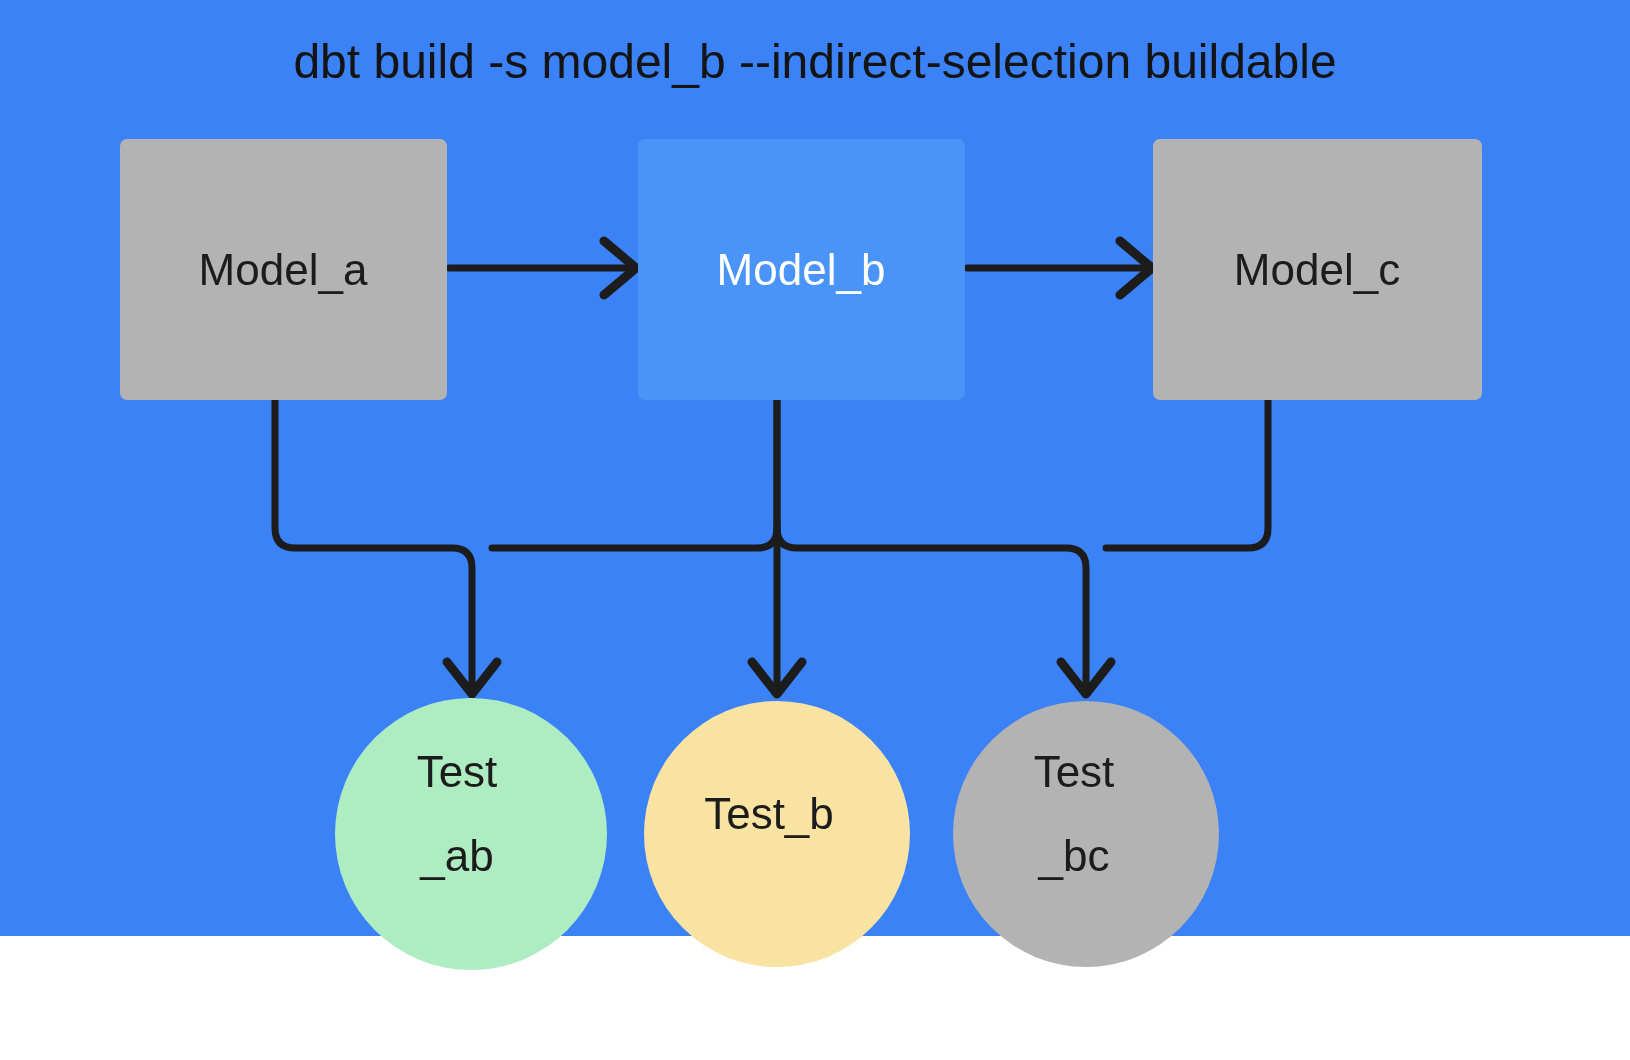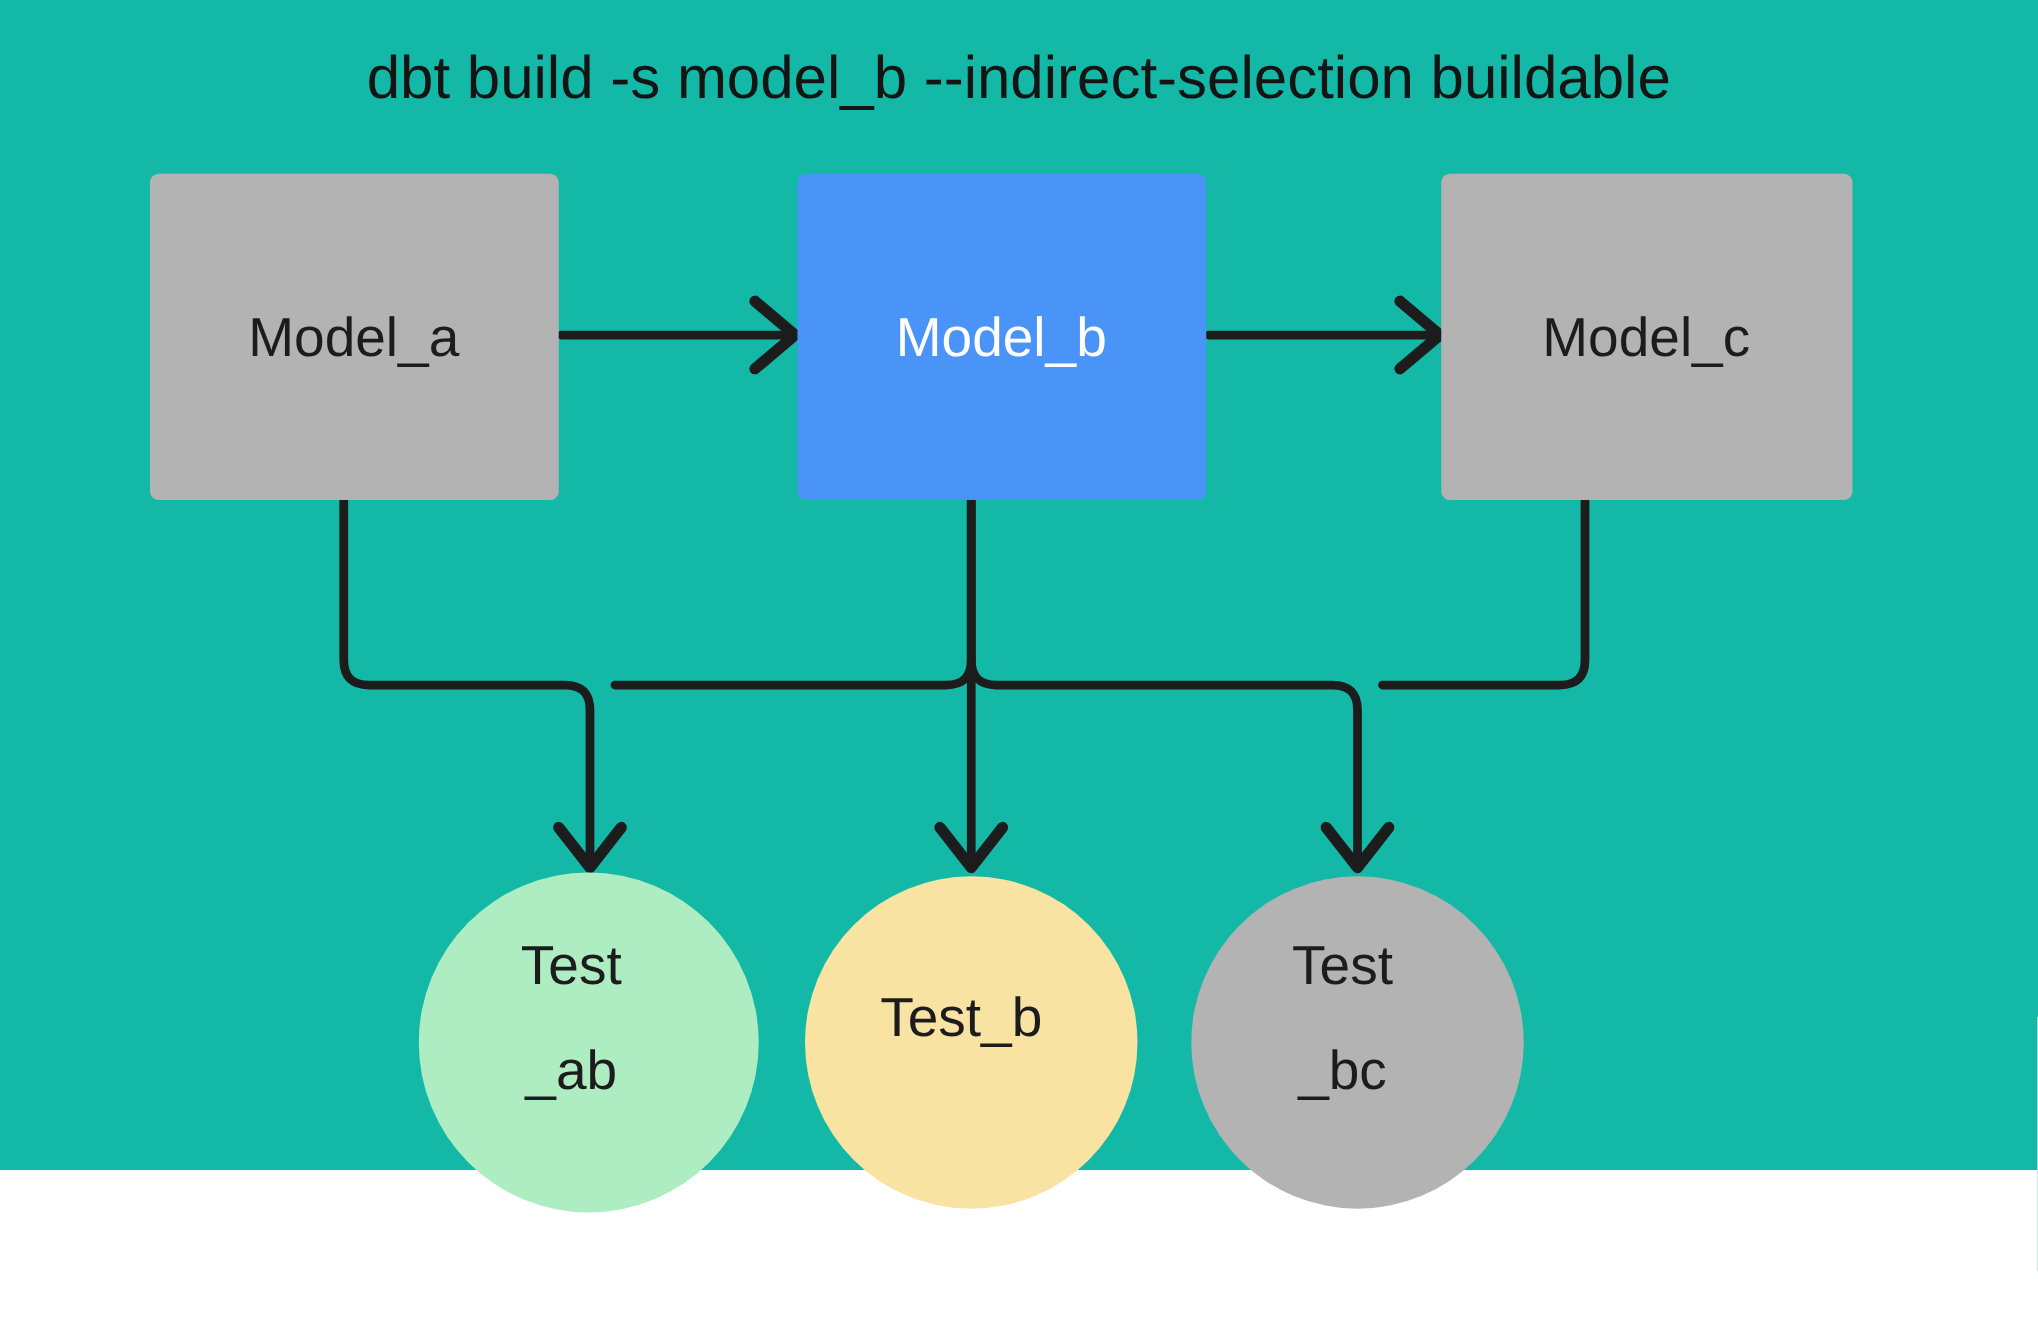--- a/index.html
+++ b/index.html
@@ -10,21 +10,21 @@
   body {
     width: 1630px;
     height: 1060px;
     font-family: "Liberation Sans", sans-serif;
     overflow: hidden;
   }
   #diagram-root {
     position: relative;
     width: 1630px;
     height: 936px;
-    background: #14b8a6;
+    background: #3b82f6;
   }
   svg.canvas {
     position: absolute;
     top: 0;
     left: 0;
     width: 1630px;
     height: 1060px;
   }
   .title-text {
     font-family: "Liberation Sans", sans-serif;

